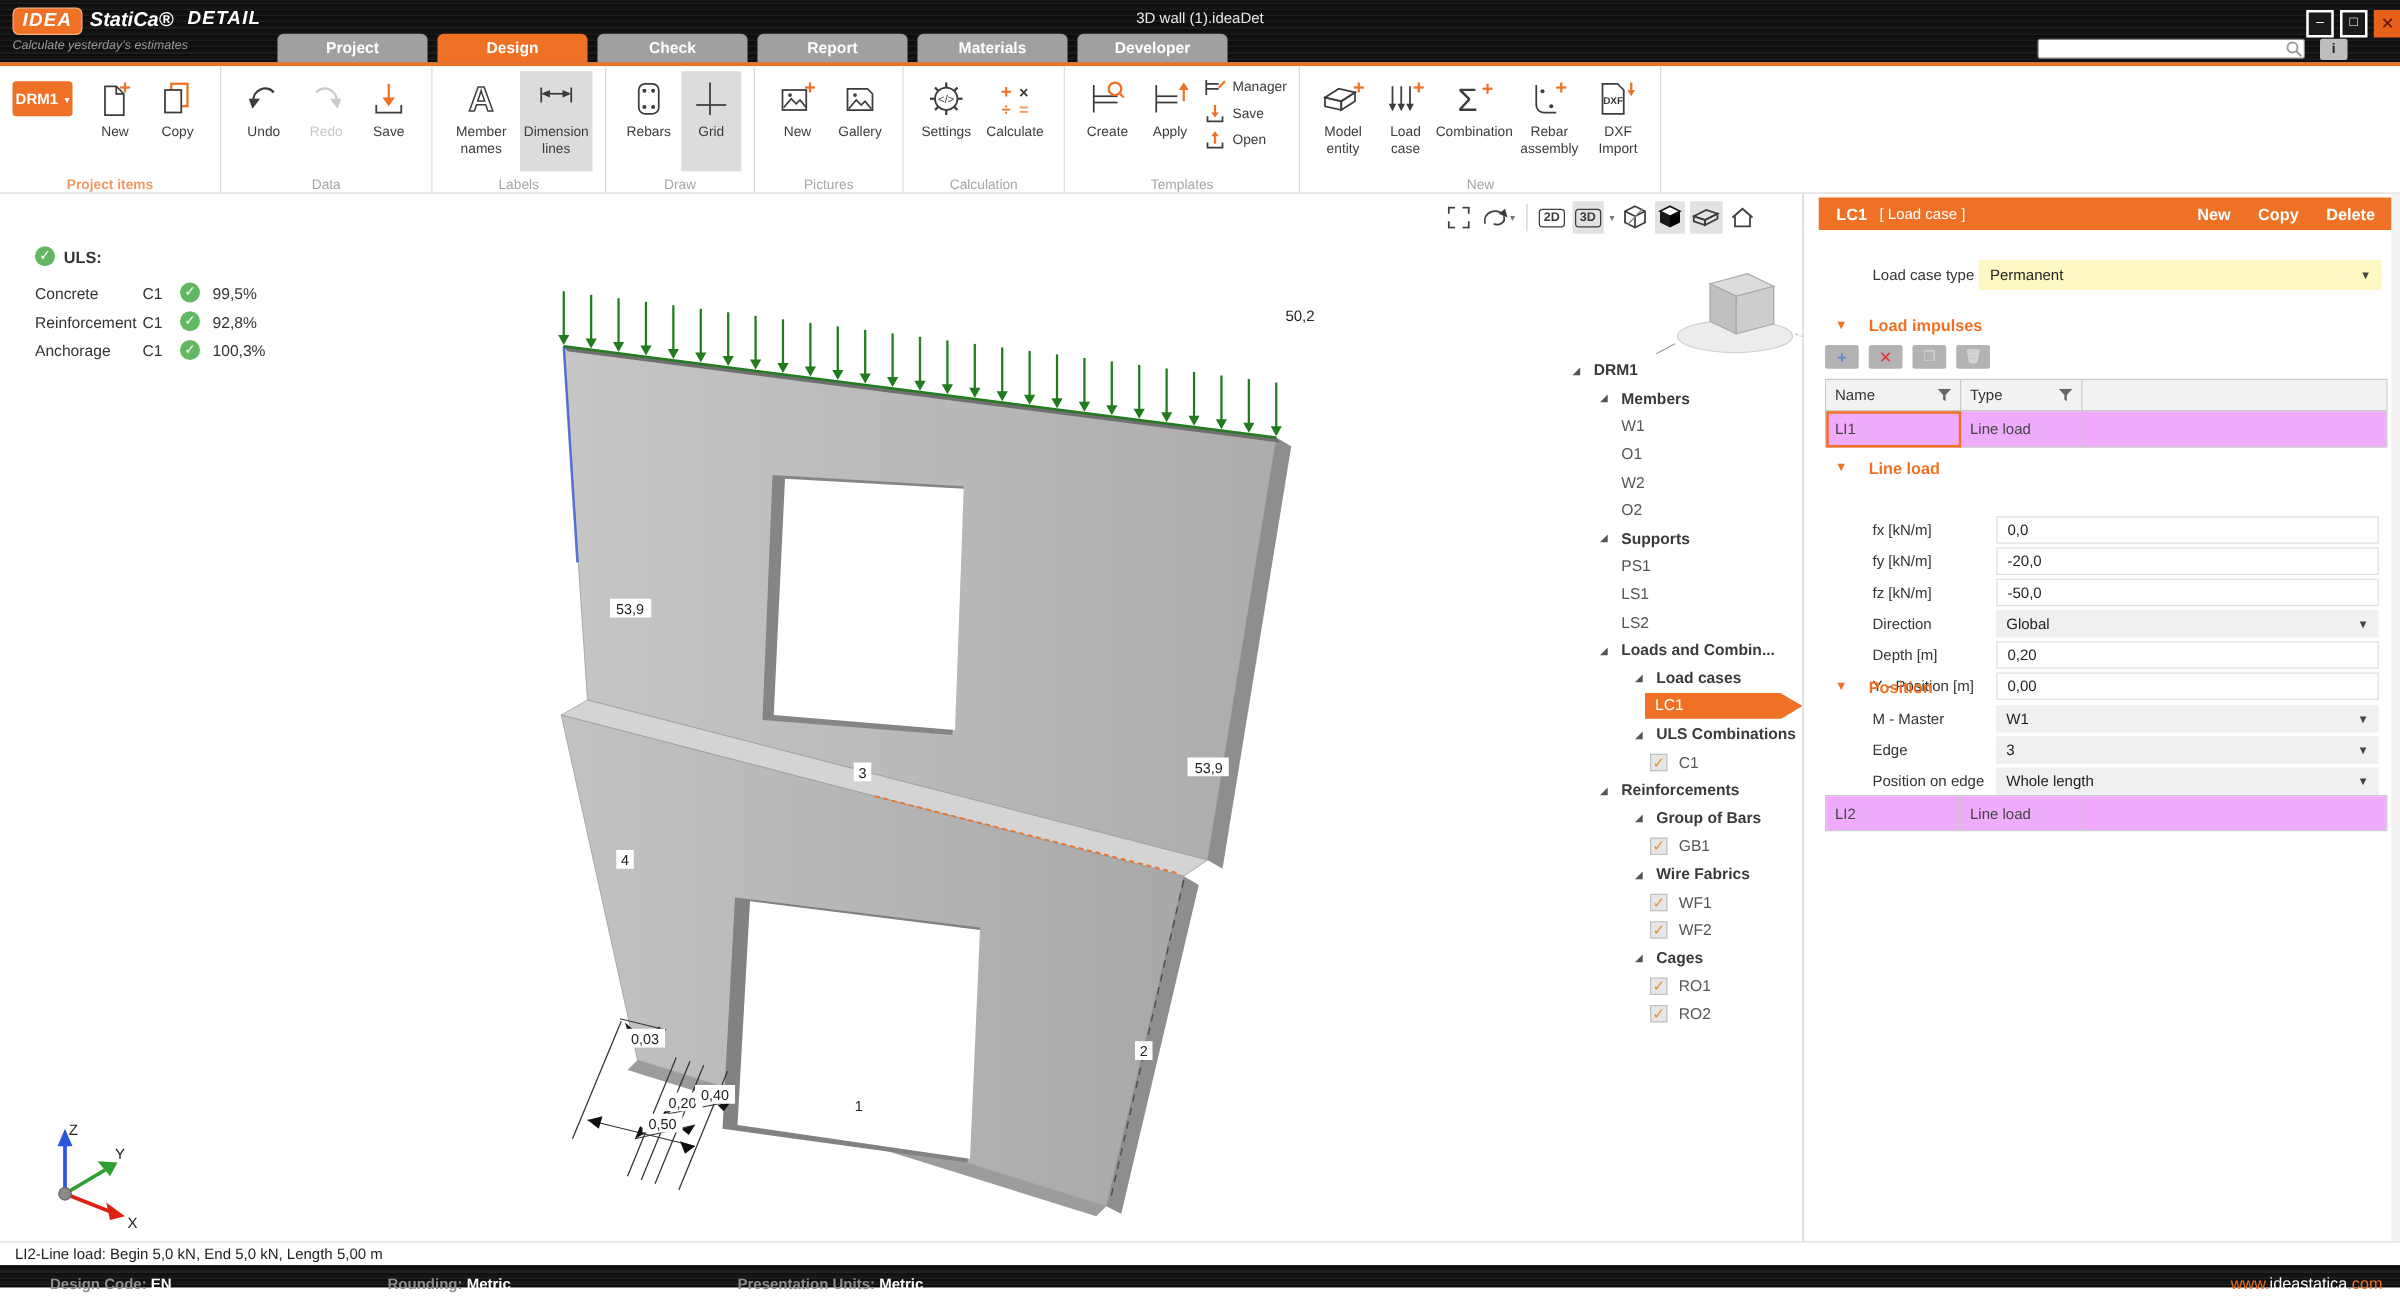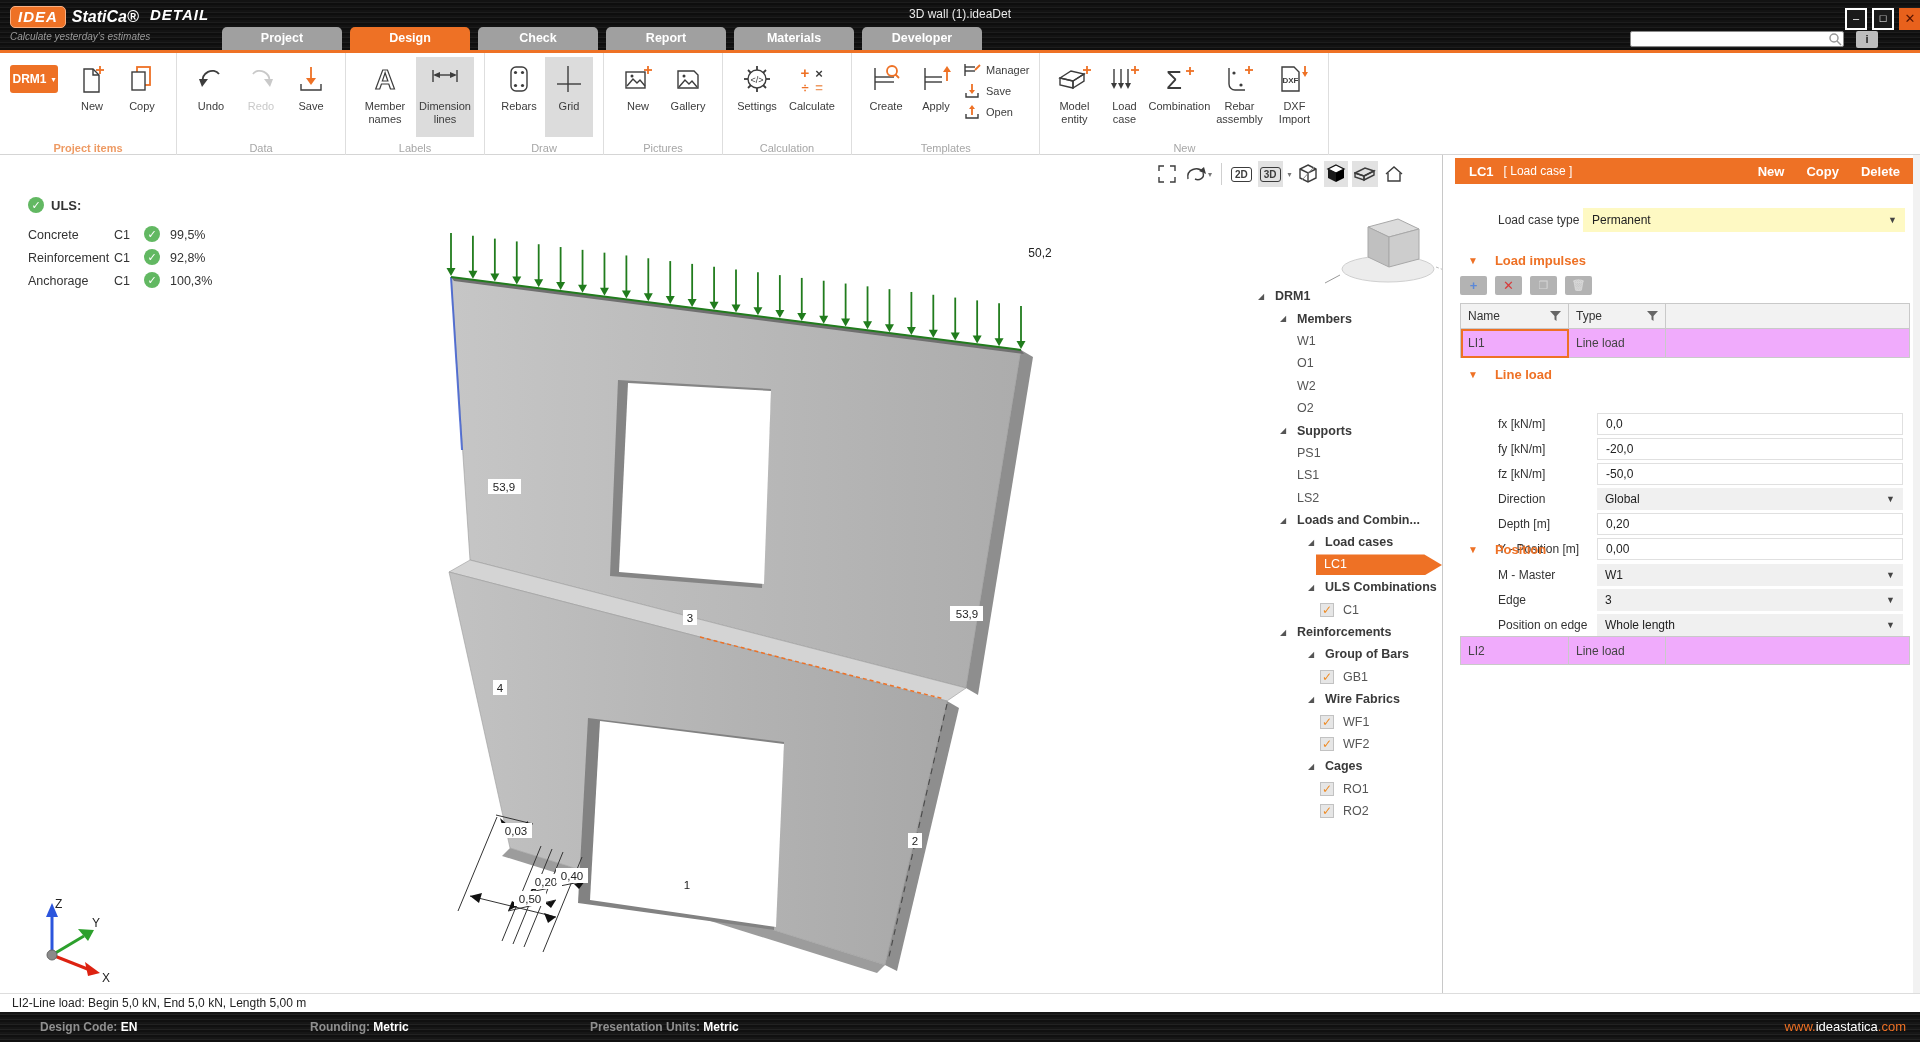--- a/index.html
+++ b/index.html
@@ -126,21 +126,21 @@
   .finput { position:absolute; left:154px; width:306px; height:22px; border:1px solid #e0e0e0; background:#fff;
     line-height:20px; padding-left:8px; color:#222; }
   .fselect { position:absolute; left:154px; width:306px; height:22px; background:#f0f0f0; line-height:22px;
     padding-left:8px; color:#222; }
   .fselect .car { line-height:22px; }
   #panel-scroll { position:absolute; right:0; top:0; width:7px; height:838px; background:#f2f2f2; }
 
   
   #statusline { position:absolute; left:0; top:993px; width:1920px; height:19px; background:#fff;
     border-top:1px solid #ddd; font-size:12px; color:#222; line-height:19px; padding-left:12px; }
-  #bottombar { position:absolute; left:0; top:1012px; width:1920px; height:30px;
+  #bottombar { position:absolute; left:0; top:1012px; width:1920px; height:18px;
     background:repeating-linear-gradient(0deg,#101010 0 2px,#222 2px 3px,#161616 3px 5px);
     color:#fff; font-size:12px; }
   .bitem { position:absolute; top:0; line-height:30px; }
   .blabel { color:#8f8f8f; font-weight:bold; }
   .bval { color:#fff; font-weight:bold; }
   #url { position:absolute; right:14px; top:0; line-height:30px; font-size:13px; }
   #url .o { color:#ee7125; } #url .w { color:#fff; }
 </style>
 </head>
 <body>

